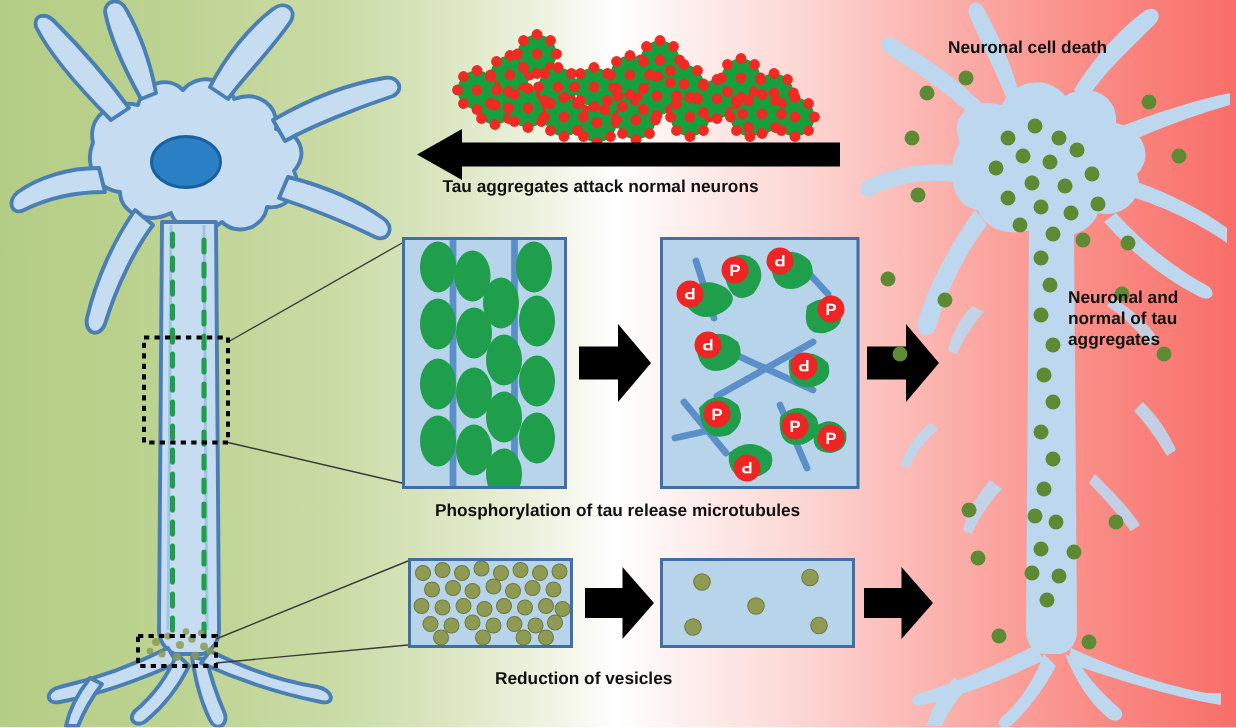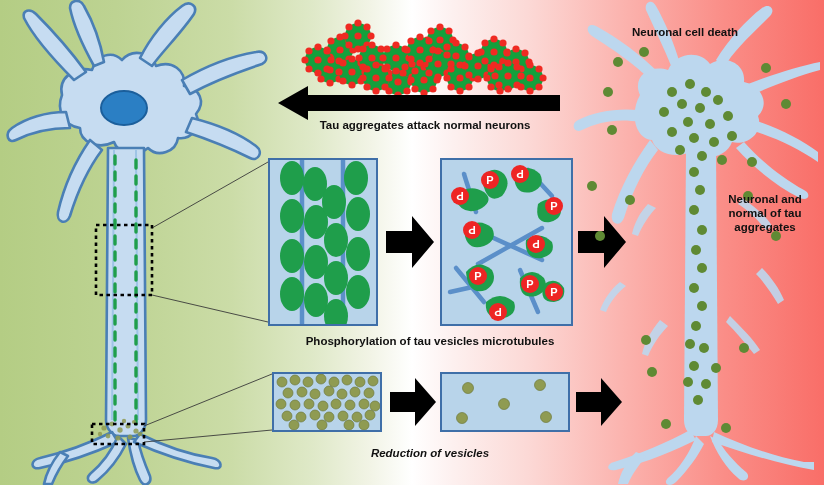--- a/index.html
+++ b/index.html
@@ -5,21 +5,21 @@
   html,body{margin:0;padding:0;background:#fff;}
   body{font-family:"Liberation Sans",sans-serif;}
   #fig{
     position:relative;width:824px;height:485px;overflow:hidden;
     background:linear-gradient(to right,
       #b4cd84 0%, #bdd392 14%, #cbdca7 28%, #dfe9c8 38%,
       #f2f4e6 45%, #ffffff 50%, #fdf0ef 55%,
       #fcd9d6 64%, #fbb2ad 76%, #fa8d87 88%, #f96e68 100%);
   }
   .lbl{position:absolute;color:#111;font-weight:bold;line-height:1.22;}
-  .lbl.c{text-align:center;}
+  .lbl.c{}
   svg{display:block;}
   .abs{position:absolute;top:0;left:0;}
   .panel{position:absolute;background:#b8d4ea;border:2px solid #3f6fa8;box-sizing:border-box;}
   .arrow{position:absolute;}
 </style>
 </head>
 <body>
 
 <div id="fig">
 
@@ -278,21 +278,21 @@
             <text x="56" y="156" font-size="11" font-weight="bold" fill="#fff" text-anchor="middle" font-family="Liberation Sans, sans-serif" transform="rotate(180 56 152)">P</text>
           </g>
       </g>
     </svg>
   </div>
 
   <svg class="arrow" style="left:578px;top:216px;" width="48" height="52" viewBox="0 0 48 52">
     <path d="M0,15 L26,15 L26,0 L48,26 L26,52 L26,37 L0,37 Z" fill="#000"></path>
   </svg>
 
-  <div class="lbl c" style="left:290px;top:334px;width:280px;font-size:11.5px;">Phosphorylation of tau vesicles microtubules</div>
+  <div class="lbl c" style="left:290px;top:334px;width:280px;font-size:11.5px;">Phosphorylation of tau release microtubules</div>
 
   <div class="panel" style="left:272px;top:372px;width:110px;height:60px;">
     <svg width="106" height="56" viewBox="0 0 106 56">
       <g fill="#8f9b52" stroke="#6f7a3d" stroke-width="0.7">
         <circle cx="8" cy="8" r="5"></circle>
           <circle cx="21" cy="6" r="5"></circle>
           <circle cx="34" cy="8" r="5"></circle>
         <circle cx="47" cy="5" r="5"></circle>
           <circle cx="60" cy="8" r="5"></circle>
           <circle cx="73" cy="6" r="5"></circle>
@@ -341,21 +341,21 @@
         <circle cx="20" cy="44" r="5.5"></circle>
         <circle cx="104" cy="43" r="5.5"></circle>
       </g>
     </svg>
   </div>
 
   <svg class="arrow" style="left:576px;top:378px;" width="46" height="48" viewBox="0 0 46 48">
     <path d="M0,14 L25,14 L25,0 L46,24 L25,48 L25,34 L0,34 Z" fill="#000"></path>
   </svg>
 
-  <div class="lbl c" style="left:330px;top:446px;width:200px;font-size:11.5px;font-style:italic;">Reduction of vesicles</div>
+  <div class="lbl c" style="left:330px;top:446px;width:200px;font-size:11.5px;">Reduction of vesicles</div>
 
   <svg class="abs" width="824" height="485" viewBox="0 0 824 485">
     <g fill="#bcd7ee" stroke="none">
       <path d="M640,95 C632,78 648,64 668,70 C676,52 700,50 710,64
                C726,54 746,64 744,82 C762,86 770,104 758,116
                C764,132 748,146 732,142 C726,158 704,162 694,150
                C678,160 656,154 652,140 C634,138 630,112 640,95 Z"></path>
 
       <path d="M660,74 C640,54 618,38 596,26 C588,22 584,30 592,36 C614,50 640,68 654,84 Z"></path>
       <path d="M680,64 C674,42 664,20 656,6 C652,-2 644,2 646,10 C654,28 664,48 672,68 Z"></path>

